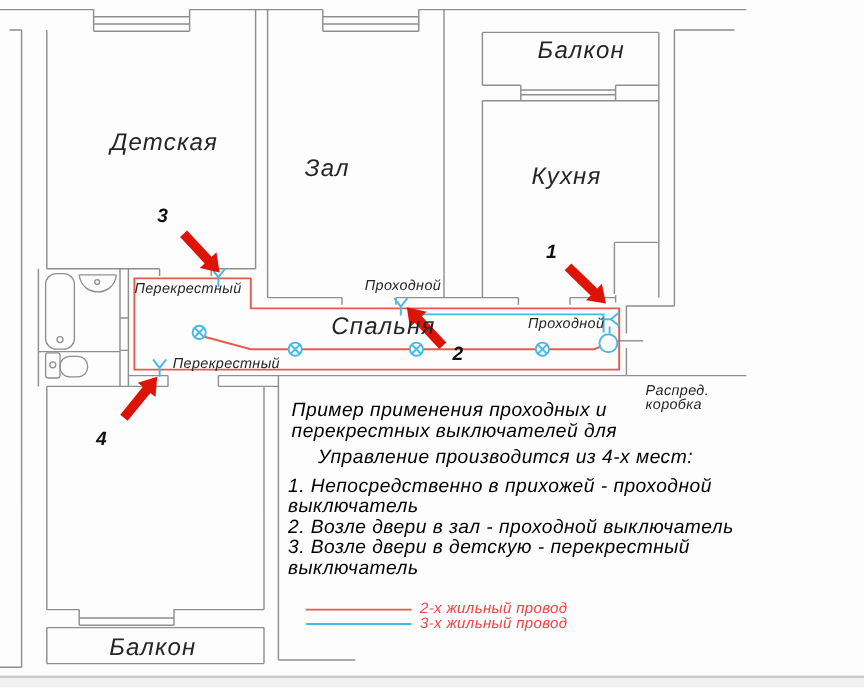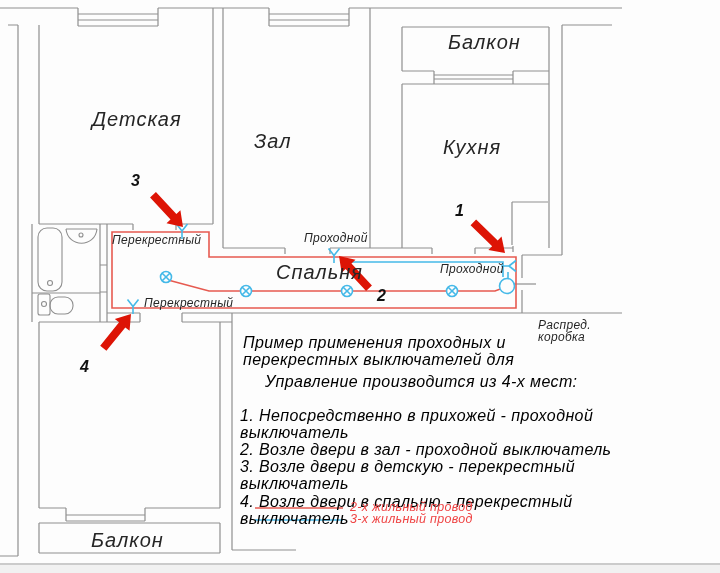--- a/index.html
+++ b/index.html
@@ -8,21 +8,21 @@
   .plan-svg{position:absolute;left:0;top:0;}
   .lbl{position:absolute;font-style:italic;color:#262626;white-space:nowrap;}
   .room{font-size:20px;letter-spacing:1px;text-align:center;}
   .small{font-size:12px;letter-spacing:.3px;}
   .num{font-size:16px;font-weight:bold;color:#111;}
   .jbox-label{line-height:11.5px;margin-top:48px;}
   .desc{position:absolute;left:232px;top:334px;width:390px;font-style:italic;
         font-size:16px;letter-spacing:.4px;color:#000000;line-height:17.2px;}
   .desc .l1{padding-left:11px;}
   .desc .sub{padding-left:33px;margin-top:5px;}
-  .desc .items{margin-top:16px;}
+  .desc .items{margin-top:6px;}
   .desc .items div{padding-left:8px;}
   .legend-label{position:absolute;font-style:italic;font-size:12.5px;letter-spacing:.3px;color:#ef4444;white-space:nowrap;}
   .bottom-strip{position:absolute;left:0;top:563px;width:720px;height:2px;background:#cbcbcb;}
   .bottom-bg{position:absolute;left:0;top:565px;width:720px;height:8px;background:#f1f1f1;}
 </style>
 </head>
 <body>
 
 <div class="stage">
 
@@ -136,21 +136,20 @@
   <div class="lbl num" style="left:131px;top:172px">3</div>
   <div class="lbl num" style="left:80px;top:358px">4</div>
 
   <div class="desc">
     <div class="l1">Пример применения проходных и перекрестных выключателей для</div>
     <div class="sub">Управление производится из 4-х мест:</div>
     <div class="items">
       <div>1. Непосредственно в прихожей - проходной выключатель</div>
       <div>2. Возле двери в зал - проходной выключатель</div>
       <div>3. Возле двери в детскую - перекрестный выключатель</div>
-      <div>4. Возле двери в спальню - перекрестный выключатель</div>
     </div>
   </div>
 
   <div class="legend-label" style="left:350px;top:500px">2-х жильный провод</div>
   <div class="legend-label" style="left:350px;top:512px">3-х жильный провод</div>
 
   <div class="bottom-strip"></div>
   <div class="bottom-bg"></div>
 </div>
 

